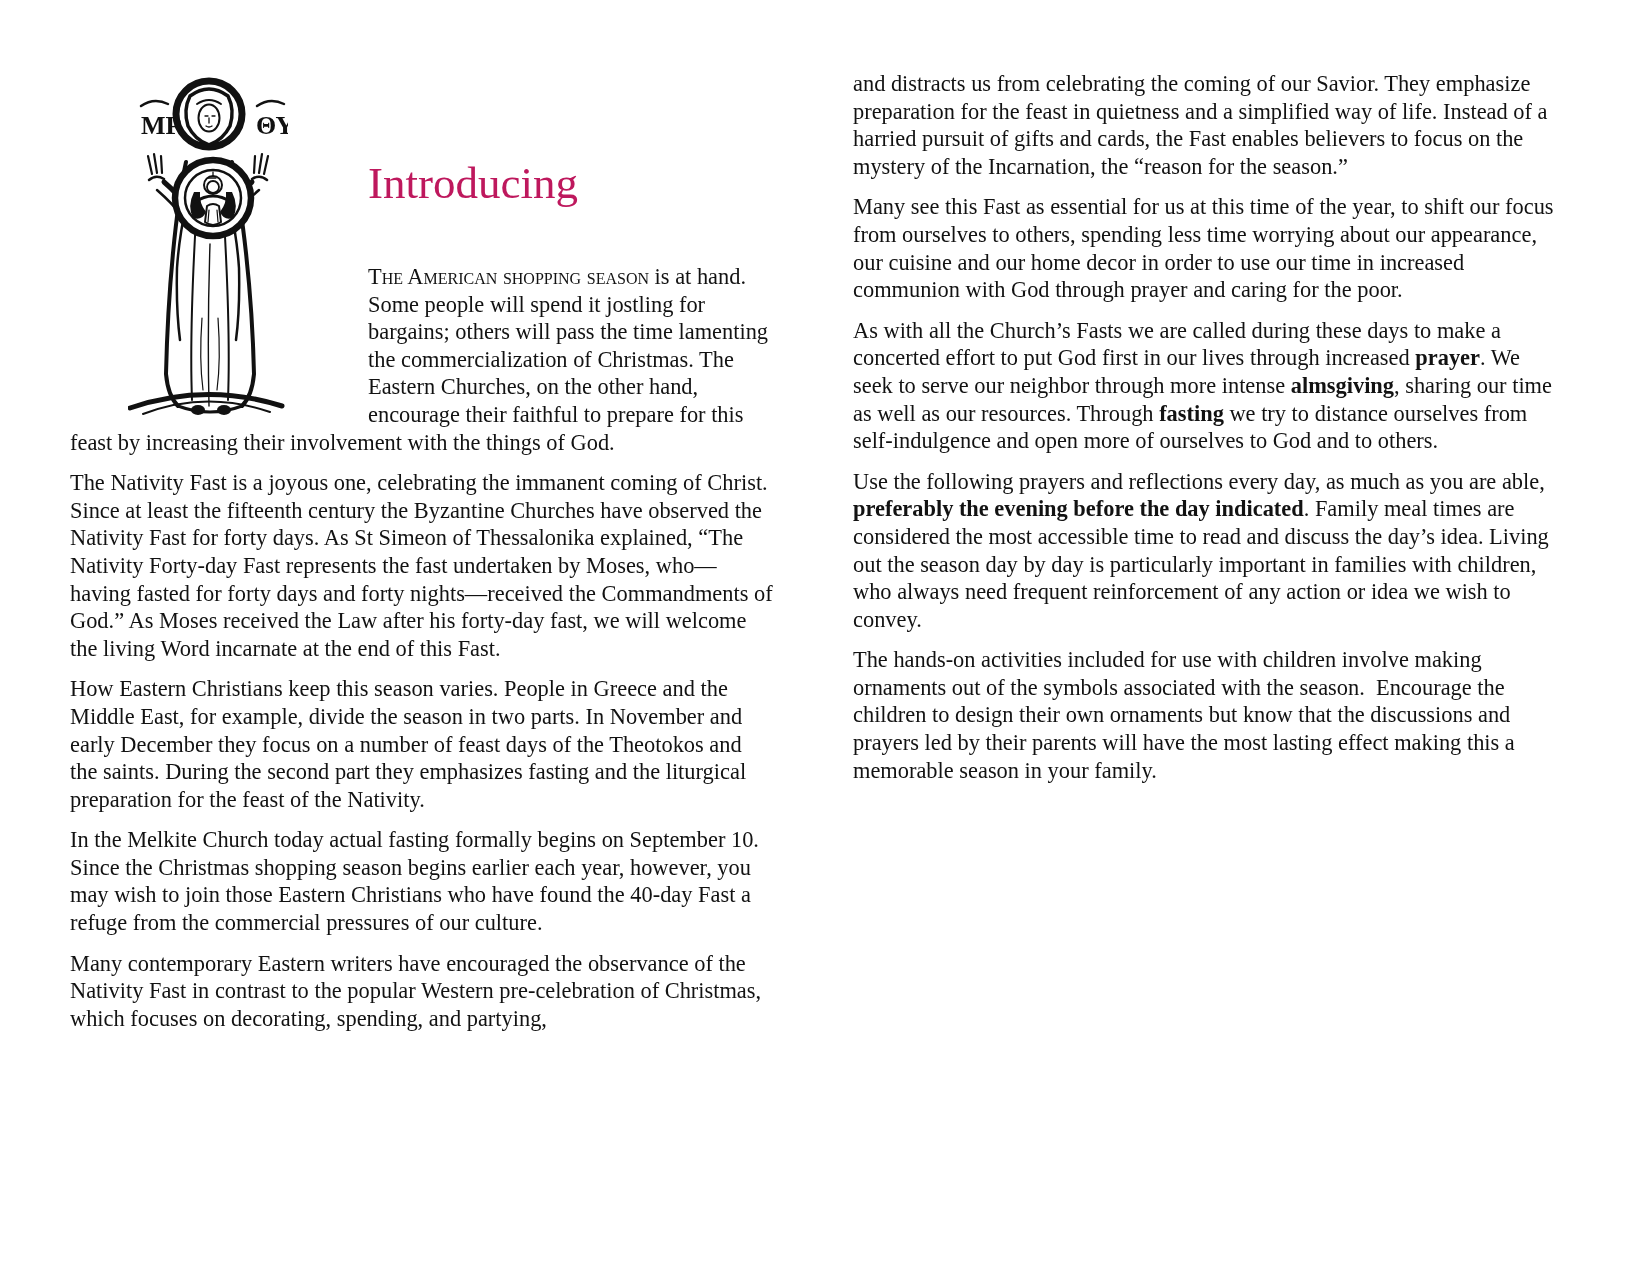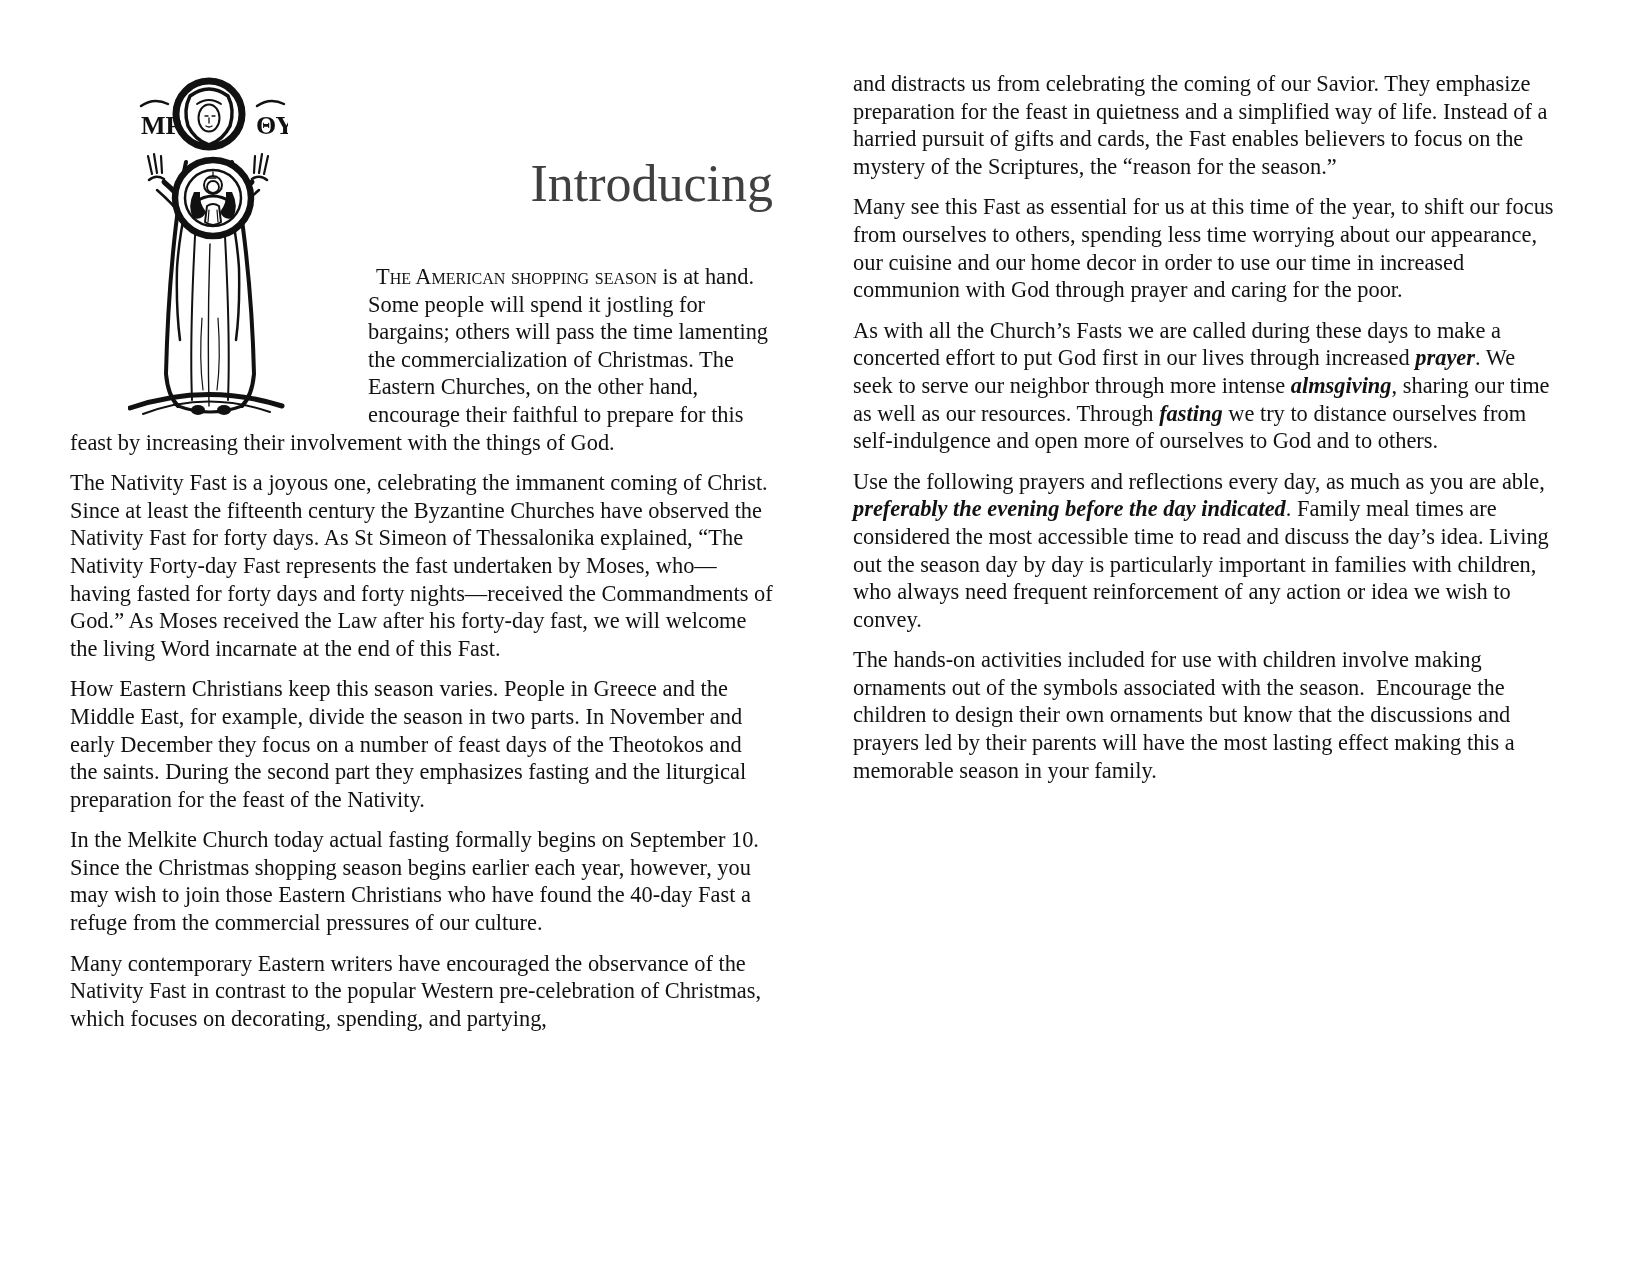--- a/index.html
+++ b/index.html
@@ -25,34 +25,34 @@
   }
   .icon-float {
     float:left;
     width:298px;
     height:360px;
     text-align:right;
   }
   svg.icon { display:block; margin:4px 0 0 58px; }
   h1.doc-title {
     font-weight:normal;
-    font-size:52px;
+    font-size:45px;
     line-height:47px;
-    text-align:right;
+    text-align:left;
     margin:96px 0 0 0;
-    color:#404040;
+    color:#be185d;
   }
   .para {
     margin:0 0 13px 0;
     white-space:pre-wrap;
   }
   .para.lead { margin-top:56px; }
   .col-right .para:first-child { margin-top:6px; }
-  .run-sc { font-variant:small-caps;margin-left:8px; }
-  .run-bi { font-style:italic; font-weight:bold; }
+  .run-sc { font-variant:small-caps; }
+  .run-bi { font-weight:bold; }
   .run-n  { }
 </style>
 </head>
 <body>
 
 <div class="page">
   <div class="columns">
 
     <div class="col col-left">
 
@@ -126,21 +126,21 @@
           <p class="para lead"><span class="run-sc">The American shopping season</span><span class="run-n"> is at hand. Some people will spend it jostling for bargains; others will pass the time lamenting the commercialization of Christmas. The Eastern Churches, on the other hand, encourage their faithful to prepare for this feast by increasing their involvement with the things of God.</span></p>
           <p class="para"><span class="run-n">The Nativity Fast is a joyous one, celebrating the immanent coming of Christ. Since at least the fifteenth century the Byzantine Churches have observed the Nativity Fast for forty days. As St Simeon of Thessalonika explained, “The Nativity Forty-day Fast represents the fast undertaken by Moses, who—having fasted for forty days and forty nights—received the Commandments of God.” As Moses received the Law after his forty-day fast, we will welcome the living Word incarnate at the end of this Fast.</span></p>
           <p class="para"><span class="run-n">How Eastern Christians keep this season varies. People in Greece and the Middle East, for example, divide the season in two parts. In November and early December they focus on a number of feast days of the Theotokos and the saints. During the second part they emphasizes fasting and the liturgical preparation for the feast of the Nativity.</span></p>
           <p class="para"><span class="run-n">In the Melkite Church today actual fasting formally begins on September 10. Since the Christmas shopping season begins earlier each year, however, you may wish to join those Eastern Christians who have found the 40-day Fast a refuge from the commercial pressures of our culture.</span></p>
           <p class="para"><span class="run-n">Many contemporary Eastern writers have encouraged the observance of the Nativity Fast in contrast to the popular Western pre-celebration of Christmas, which focuses on decorating, spending, and partying,</span></p>
         </div>
     </div>
 
     <div class="col col-right">
       <div id="right-paragraphs">
-          <p class="para"><span class="run-n">and distracts us from celebrating the coming of our Savior. They emphasize preparation for the feast in quietness and a simplified way of life. Instead of a harried pursuit of gifts and cards, the Fast enables believers to focus on the mystery of the Scriptures, the “reason for the season.”</span></p>
+          <p class="para"><span class="run-n">and distracts us from celebrating the coming of our Savior. They emphasize preparation for the feast in quietness and a simplified way of life. Instead of a harried pursuit of gifts and cards, the Fast enables believers to focus on the mystery of the Incarnation, the “reason for the season.”</span></p>
           <p class="para"><span class="run-n">Many see this Fast as essential for us at this time of the year, to shift our focus from ourselves to others, spending less time worrying about our appearance, our cuisine and our home decor in order to use our time in increased communion with God through prayer and caring for the poor.</span></p>
           <p class="para"><span class="run-n">As with all the Church’s Fasts we are called during these days to make a concerted effort to put God first in our lives through increased </span><span class="run-bi">prayer</span><span class="run-n">. We seek to serve our neighbor through more intense </span><span class="run-bi">almsgiving</span><span class="run-n">, sharing our time as well as our resources. Through </span><span class="run-bi">fasting</span><span class="run-n"> we try to distance ourselves from self-indulgence and open more of ourselves to God and to others.</span></p>
           <p class="para"><span class="run-n">Use the following prayers and reflections every day, as much as you are able, </span><span class="run-bi">preferably the evening before the day indicated</span><span class="run-n">. Family meal times are considered the most accessible time to read and discuss the day’s idea. Living out the season day by day is particularly important in families with children, who always need frequent reinforcement of any action or idea we wish to convey.</span></p>
           <p class="para"><span class="run-n">The hands-on activities included for use with children involve making ornaments out of the symbols associated with the season.  Encourage the children to design their own ornaments but know that the discussions and prayers led by their parents will have the most lasting effect making this a memorable season in your family.</span></p>
         </div>
     </div>
 
   </div>
 </div>
 

